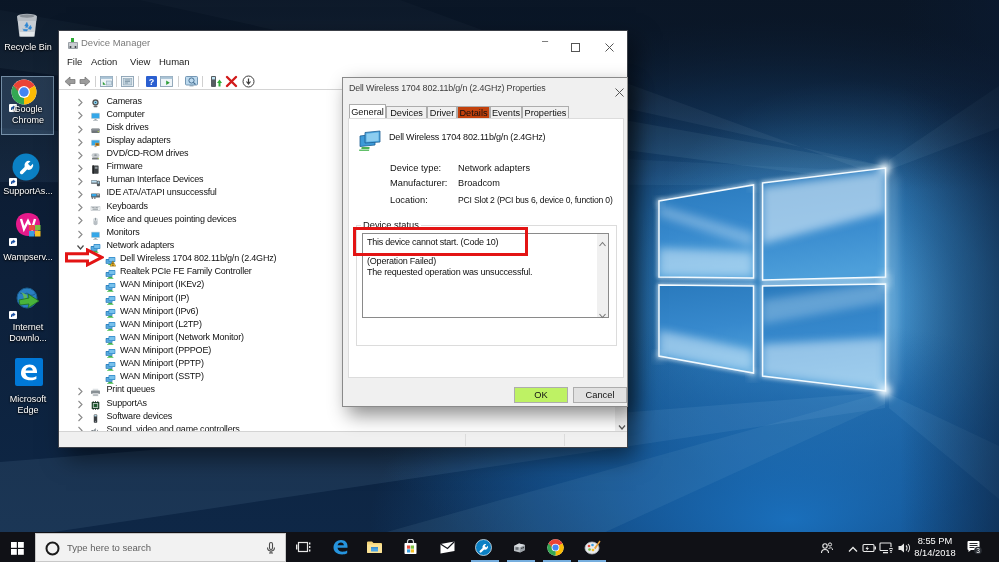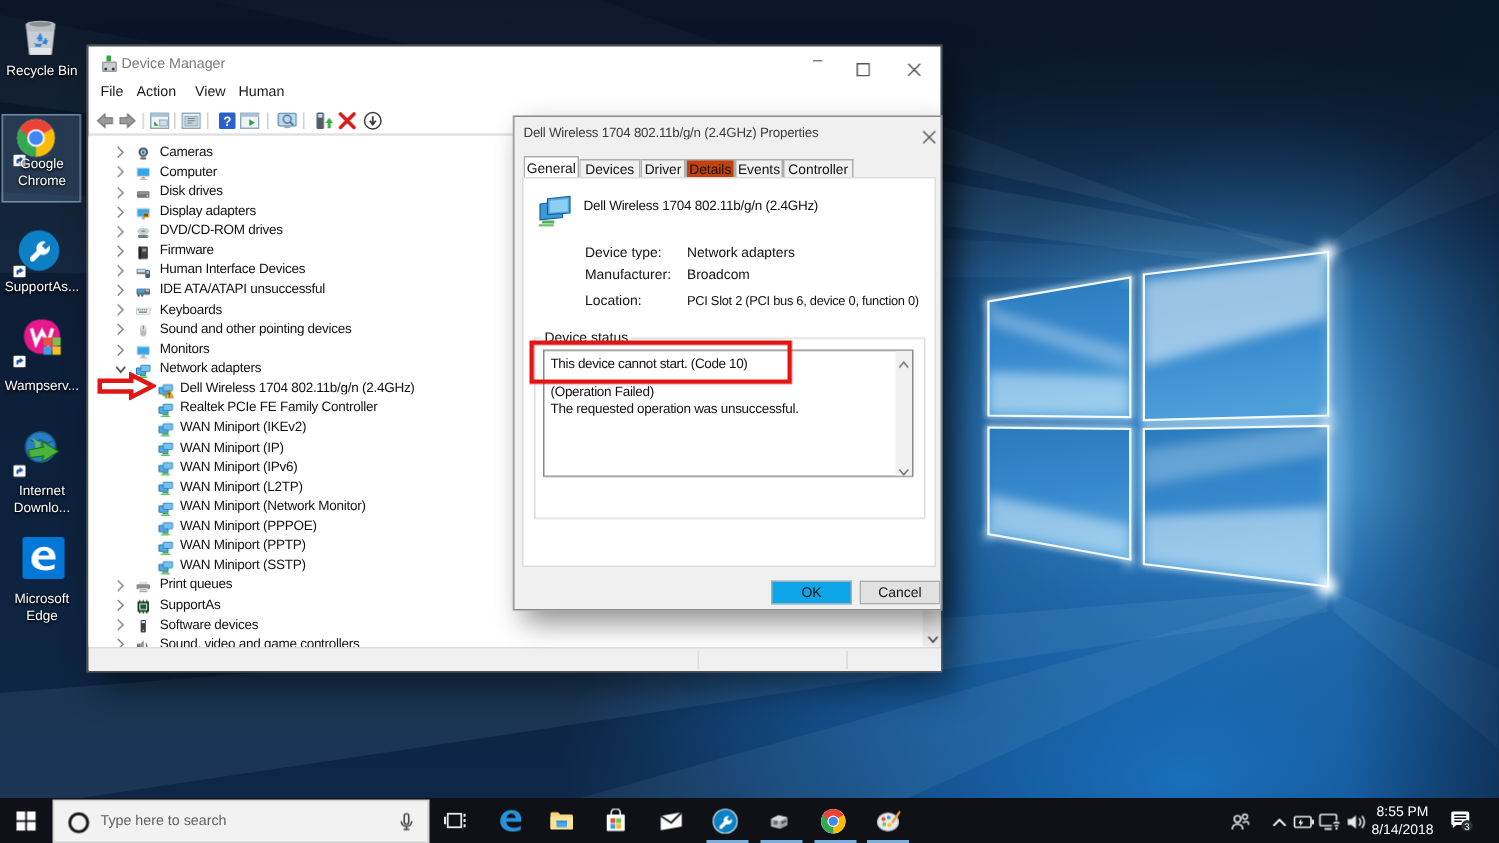--- a/index.html
+++ b/index.html
@@ -392,21 +392,21 @@
         <div class="abs" style="left:17px;top:0px"><svg width="8" height="12" viewBox="0 0 8 12" style="">
             <path d="M2.5 3 L6 6.5 L2.5 10" stroke="#8a8a8a" stroke-width="1.1" fill="none"></path>
           </svg></div>
         <div class="abs" style="left:31px;top:1px"><svg width="11" height="11" viewBox="0 0 11 11" style="">
             <g transform="scale(0.6875)">
               <rect x="5" y="2.5" width="6" height="11" rx="3" fill="#b8bfc4"></rect>
               <rect x="5" y="2.5" width="6" height="5" rx="2.5" fill="#d9dee1"></rect>
               <rect x="7.5" y="3" width="1" height="3.5" fill="#6f777c"></rect>
             </g>
           </svg></div>
-        <div class="abs" style="left:47.5px;top:1.4px;font-size:9px;letter-spacing:-0.18px;color:#111;white-space:nowrap">Sound and other pointing devices</div>
+        <div class="abs" style="left:47.5px;top:1.4px;font-size:9px;letter-spacing:-0.18px;color:#111;white-space:nowrap">Mice and queues pointing devices</div>
       </div>
 <div class="abs" style="left:0;top:134.5px;width:560px;height:13px">
         <div class="abs" style="left:17px;top:0px"><svg width="8" height="12" viewBox="0 0 8 12" style="">
             <path d="M2.5 3 L6 6.5 L2.5 10" stroke="#8a8a8a" stroke-width="1.1" fill="none"></path>
           </svg></div>
         <div class="abs" style="left:31px;top:1px"><svg width="11" height="11" viewBox="0 0 11 11" style="">
             <g transform="scale(0.6875)">
               <rect x="1.5" y="2.5" width="13" height="9" rx="1" fill="#cfd6da"></rect>
               <rect x="2.5" y="3.5" width="11" height="7" fill="#35a7e8"></rect>
               <rect x="6.5" y="11.5" width="3" height="1.8" fill="#9aa3a8"></rect>
@@ -638,21 +638,21 @@
 <div class="abs" style="left:342px;top:77px;width:286px;height:330px;background:#f0f0f0;border:1px solid #8a8a8a;box-shadow:6px 8px 18px rgba(0,0,0,0.45)">
 <div class="abs" style="left:6px;top:5px;font-size:8.9px;letter-spacing:-0.15px;color:#3c3c3c;white-space:nowrap">Dell Wireless 1704 802.11b/g/n (2.4GHz) Properties</div>
 <div class="abs" style="left:272px;top:5px"><svg width="9" height="9" viewBox="0 0 9 9" style="">
         <path d="M0.5 0.5 L8.5 8.5 M8.5 0.5 L0.5 8.5" stroke="#555" stroke-width="1"></path>
       </svg></div>
 <div class="abs" style="left:6px;top:26px;width:37px;height:14px;background:#fff;border:1px solid #adadad;border-bottom:none;z-index:3;font-size:9.2px;color:#111;text-align:center;line-height:14px">General</div>
 <div class="abs" style="left:43px;top:28px;width:41px;height:12px;background:#f0f0f0;border:1px solid #adadad;border-bottom:none;z-index:1;font-size:9.2px;color:#111;text-align:center;line-height:12px">Devices</div>
 <div class="abs" style="left:84px;top:28px;width:30px;height:12px;background:#f0f0f0;border:1px solid #adadad;border-bottom:none;z-index:1;font-size:9.2px;color:#111;text-align:center;line-height:12px">Driver</div>
 <div class="abs" style="left:114px;top:28px;width:33px;height:12px;background:#c2410c;border:1px solid #adadad;border-bottom:none;z-index:1;font-size:9.2px;color:#111;text-align:center;line-height:12px">Details</div>
 <div class="abs" style="left:147px;top:28px;width:32px;height:12px;background:#f0f0f0;border:1px solid #adadad;border-bottom:none;z-index:1;font-size:9.2px;color:#111;text-align:center;line-height:12px">Events</div>
-<div class="abs" style="left:179px;top:28px;width:47px;height:12px;background:#f0f0f0;border:1px solid #adadad;border-bottom:none;z-index:1;font-size:9.2px;color:#111;text-align:center;line-height:12px">Controller</div>
+<div class="abs" style="left:179px;top:28px;width:47px;height:12px;background:#f0f0f0;border:1px solid #adadad;border-bottom:none;z-index:1;font-size:9.2px;color:#111;text-align:center;line-height:12px">Properties</div>
 <div class="abs" style="left:5px;top:40px;width:276px;height:260px;background:#fff;border:1px solid #dcdcdc;z-index:2"></div>
 <div class="abs" style="left:15px;top:52px;z-index:4"><svg width="23" height="21" viewBox="0 0 23 21" style="">
         <polygon points="2,6 17,4 17,15 2,16.5" fill="#3d9ad8" stroke="#1c5e93" stroke-width="0.8"></polygon>
 <polygon points="7,2.5 22,1 22,12 7,13" fill="#52aae2" stroke="#1c5e93" stroke-width="0.8"></polygon>
 <polygon points="8.5,3.8 20.5,2.6 20.5,10.8 8.5,11.8" fill="#8ccdf0"></polygon>
 <rect x="6" y="17" width="8" height="2" fill="#4db254" transform="skewX(-8)"></rect>
 <rect x="4" y="19.5" width="10" height="1.6" fill="#62c06a" transform="skewX(-8)"></rect>
       </svg></div>
 <div class="abs" style="left:46px;top:54px;z-index:4;font-size:9px;letter-spacing:-0.18px;color:#111">Dell Wireless 1704 802.11b/g/n (2.4GHz)</div>
 <div class="abs" style="left:47px;top:85px;z-index:4;font-size:9.3px;color:#111">Device type:</div>
@@ -667,21 +667,21 @@
 <div class="abs" style="left:24px;top:159px;z-index:7;font-size:9px;letter-spacing:-0.25px;color:#111;white-space:nowrap">This device cannot start. (Code 10)</div>
 <div class="abs" style="left:24px;top:178px;z-index:7;font-size:9px;letter-spacing:-0.2px;color:#111;line-height:10.5px">(Operation Failed)<br>The requested operation was unsuccessful.</div>
 <div class="abs" style="left:254px;top:156px;width:11px;height:83px;background:#f0f0f0;z-index:6">
       <div class="abs" style="left:1px;top:1px"><svg width="9" height="9" viewBox="0 0 9 9" style="">
           <path d="M1.5 6 L4.5 2.5 L7.5 6" stroke="#777" stroke-width="1.1" fill="none"></path>
         </svg></div>
       <div class="abs" style="left:1px;top:72px"><svg width="9" height="9" viewBox="0 0 9 9" style="">
           <path d="M1.5 3 L4.5 6.5 L7.5 3" stroke="#777" stroke-width="1.1" fill="none"></path>
         </svg></div>
     </div>
-<div class="abs" style="left:171px;top:309px;width:54px;height:16px;background:#0ea5e9;border:1px solid #adadad;font-size:9.3px;color:#111;text-align:center;line-height:15px;z-index:4">OK</div>
+<div class="abs" style="left:171px;top:309px;width:54px;height:16px;background:#bef264;border:1px solid #adadad;font-size:9.3px;color:#111;text-align:center;line-height:15px;z-index:4">OK</div>
 <div class="abs" style="left:230px;top:309px;width:54px;height:16px;background:#e1e1e1;border:1px solid #adadad;font-size:9.3px;color:#111;text-align:center;line-height:15px;z-index:4">Cancel</div>
 </div>
 <div class="abs" style="left:63.5px;top:248px;z-index:20"><svg width="40" height="19" viewBox="0 0 40 19" style="">
       <path d="M2.5 5.8 L23.5 5.8 L23.5 2 L38 9.4 L23.5 16.8 L23.5 13 L2.5 13 Z" fill="#fff" stroke="#e31414" stroke-width="3" stroke-linejoin="miter"></path>
     </svg></div>
 <div class="abs" style="left:353px;top:227px;width:175px;height:29px;border:3px solid #e31414;z-index:20"></div>
 <div class="abs" style="left:0;top:532px;width:999px;height:30px;background:#101116;z-index:30">
 <div class="abs" style="left:11px;top:9px"><svg width="13" height="13" viewBox="0 0 13 13" style="">
         <rect x="0" y="0" width="5.8" height="5.8" fill="#fff"></rect>
         <rect x="7" y="0" width="5.8" height="5.8" fill="#fff"></rect>

